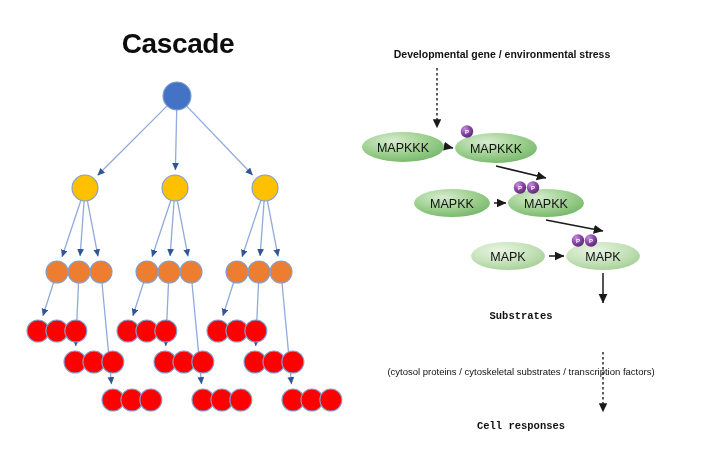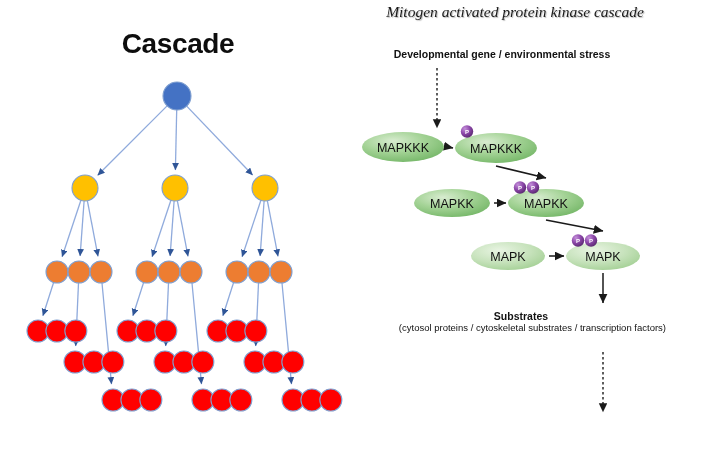--- a/index.html
+++ b/index.html
@@ -77,27 +77,29 @@
     fill: #ffffff;
     text-anchor: middle;
     dominant-baseline: central;
   }
   .outcome-head {
     position: absolute;
     text-align: center;
     font-size: 10.5px;
     font-weight: bold;
     color: #111111;
+    font-family: Liberation Mono, monospace;
   }
   .outcome-sub {
     position: absolute;
-    text-align: right;
+    text-align: center;
     font-size: 9.5px;
     line-height: 12px;
     color: #111111;
+    margin-top: 44px;
   }
 </style>
 </head>
 <body>
 
 <div id="slide">
 
   <div id="left-panel">
 
     <div id="cascade-title">Cascade</div>
@@ -171,21 +173,20 @@
           <circle cx="85" cy="188" r="13" fill="#ffc000" stroke="#7f9fd0" stroke-width="1.1"></circle>
           <circle cx="175" cy="188" r="13" fill="#ffc000" stroke="#7f9fd0" stroke-width="1.1"></circle>
           <circle cx="265" cy="188" r="13" fill="#ffc000" stroke="#7f9fd0" stroke-width="1.1"></circle>
           <circle cx="177" cy="96" r="14" fill="#4472c4" stroke="#7f9fd0" stroke-width="1.1"></circle>
         </g>
     </svg>
   </div>
 
   <div id="right-panel">
 
-    <div id="mapk-title">Mitogen activated protein kinase cascade</div>
 
     <div id="dev-cues">Developmental gene / environmental stress</div>
 
     <svg id="mapk-svg" width="355" height="467">
       <defs>
         <radialGradient id="gKinase" cx="38%" cy="30%" r="78%">
           <stop offset="0%" stop-color="#d8ecd0"></stop>
           <stop offset="48%" stop-color="#a4d396"></stop>
           <stop offset="100%" stop-color="#72b565"></stop>
         </radialGradient>
@@ -257,14 +258,15 @@
           <g>
             <circle cx="235.02" cy="240.5" r="6.2" fill="url(#gPhos)"></circle>
             <text x="235.02" y="240.9" class="p-label">P</text>
           </g>
         </g>
     </svg>
 
     <div class="outcome-head" style="left:20px; top:310px; width:290px;">Substrates</div>
     <div class="outcome-sub" style="left:20px; top:322px; width:290px;">(cytosol proteins / cytoskeletal substrates / transcription factors)</div>
 
+    <div class="outcome-head" style="left:20px; top:420px; width:290px;">Cell responses</div>
   </div>
 </div>
 
 </body></html>

